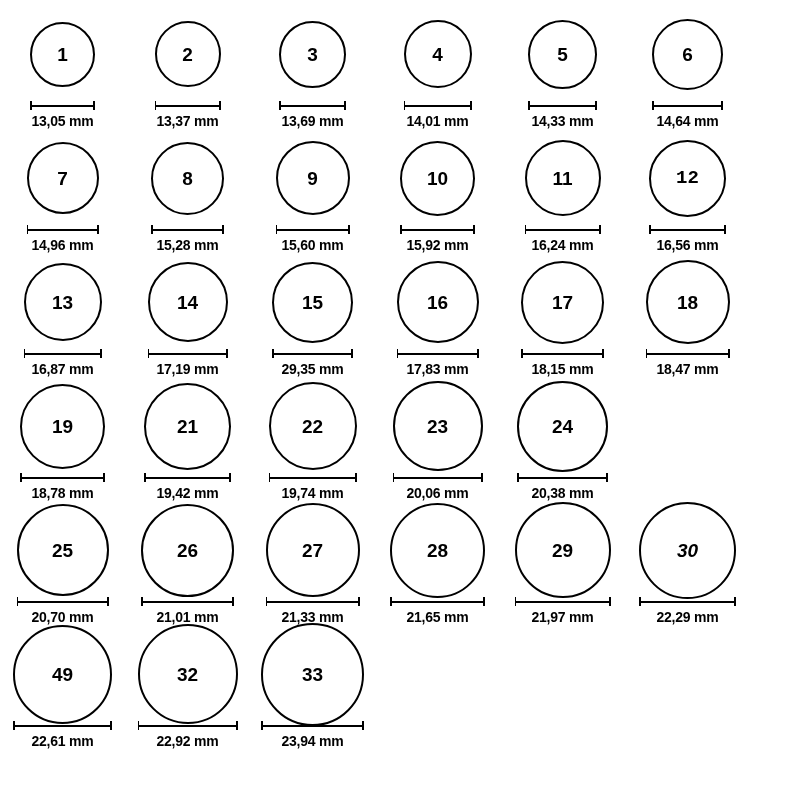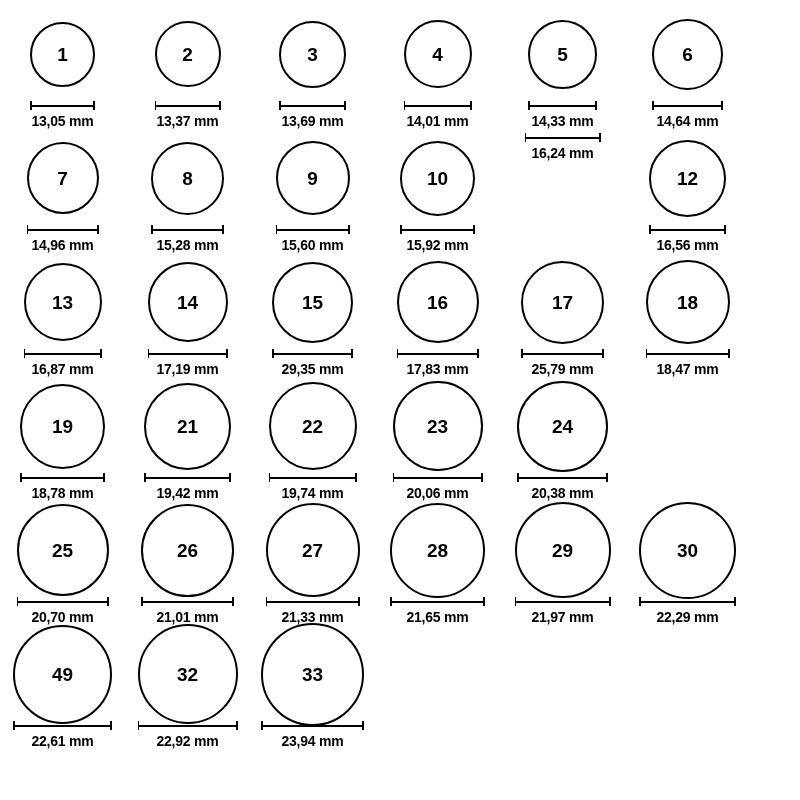--- a/index.html
+++ b/index.html
@@ -251,32 +251,37 @@
           <div class="measure">
             <div class="caliper" style="width: 75px;">
               <div class="bar"></div>
               <div class="tick left"></div>
               <div class="tick right"></div>
             </div>
             <div class="mm-label">15,92 mm</div>
           </div>
         </div>
         <div class="cell">
+          <div class="ring-wrap">
+            <div class="ring" style="width: 76px; height: 76px;">
+              <span class="ring-number">11</span>
+            </div>
+          </div>
           <div class="measure">
             <div class="caliper" style="width: 76px;">
               <div class="bar"></div>
               <div class="tick left"></div>
               <div class="tick right"></div>
             </div>
             <div class="mm-label">16,24 mm</div>
           </div>
         </div>
         <div class="cell">
           <div class="ring-wrap">
-            <div class="ring" style="width: 77px; height: 77px;">
+            <div class="ring" style="width: 77px; height: 77px; font-family: Liberation Mono, monospace;">
               <span class="ring-number">12</span>
             </div>
           </div>
           <div class="measure">
             <div class="caliper" style="width: 77px;">
               <div class="bar"></div>
               <div class="tick left"></div>
               <div class="tick right"></div>
             </div>
             <div class="mm-label">16,56 mm</div>
@@ -349,21 +354,21 @@
             <div class="ring" style="width: 83px; height: 83px;">
               <span class="ring-number">17</span>
             </div>
           </div>
           <div class="measure">
             <div class="caliper" style="width: 83px;">
               <div class="bar"></div>
               <div class="tick left"></div>
               <div class="tick right"></div>
             </div>
-            <div class="mm-label">25,79 mm</div>
+            <div class="mm-label">18,15 mm</div>
           </div>
         </div>
         <div class="cell">
           <div class="ring-wrap">
             <div class="ring" style="width: 84px; height: 84px;">
               <span class="ring-number">18</span>
             </div>
           </div>
           <div class="measure">
             <div class="caliper" style="width: 84px;">
@@ -523,21 +528,21 @@
             <div class="caliper" style="width: 96px;">
               <div class="bar"></div>
               <div class="tick left"></div>
               <div class="tick right"></div>
             </div>
             <div class="mm-label">21,97 mm</div>
           </div>
         </div>
         <div class="cell">
           <div class="ring-wrap">
-            <div class="ring" style="width: 97px; height: 97px;">
+            <div class="ring" style="width: 97px; height: 97px; font-style: italic;">
               <span class="ring-number">30</span>
             </div>
           </div>
           <div class="measure">
             <div class="caliper" style="width: 97px;">
               <div class="bar"></div>
               <div class="tick left"></div>
               <div class="tick right"></div>
             </div>
             <div class="mm-label">22,29 mm</div>

